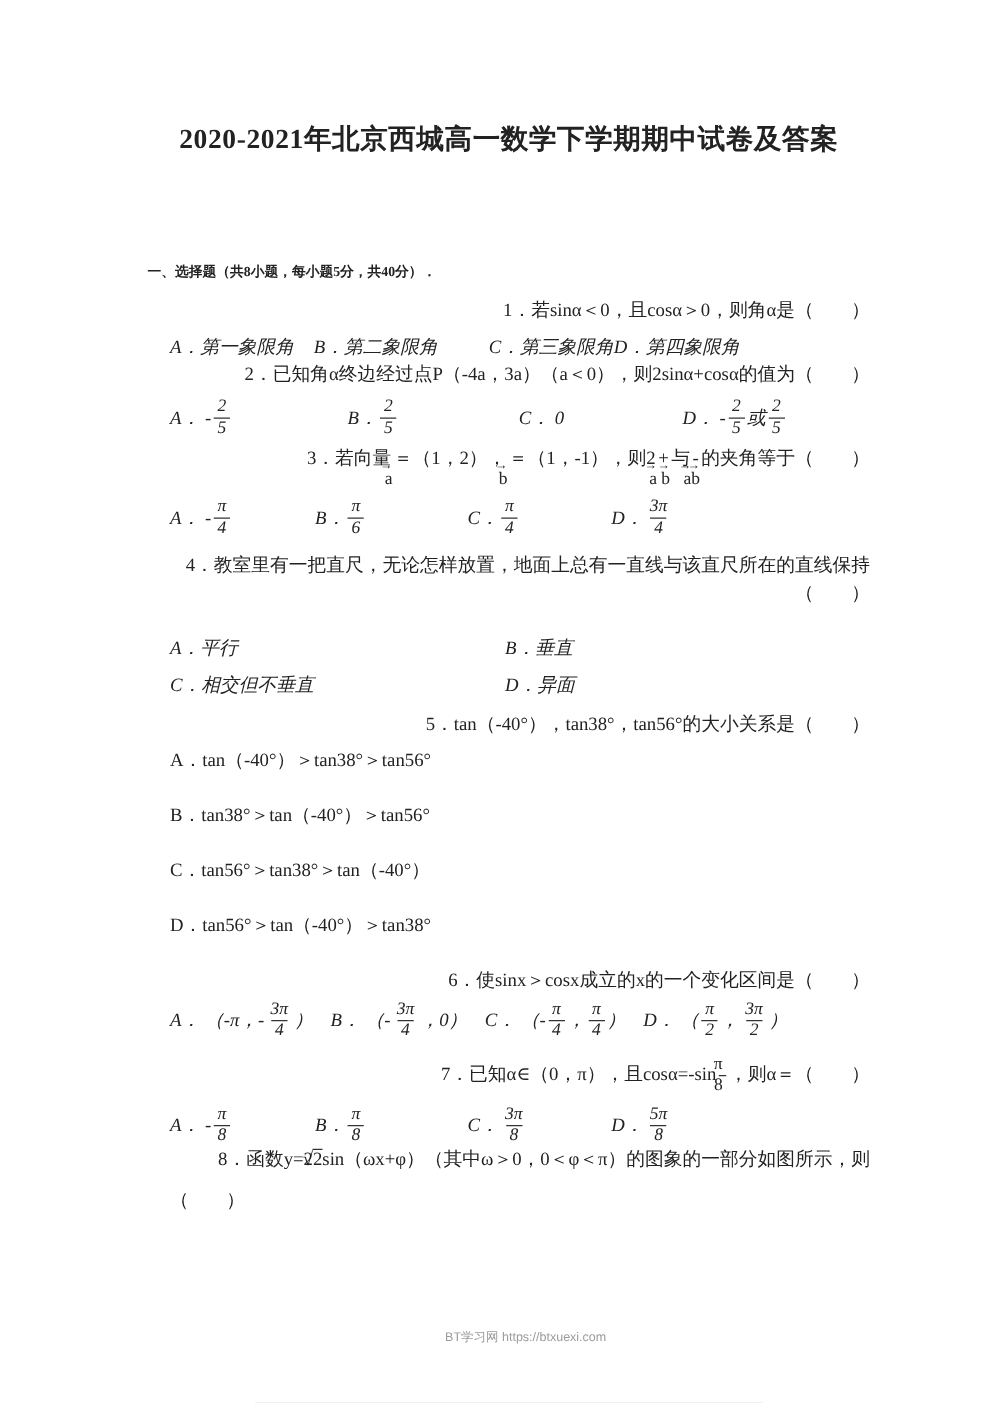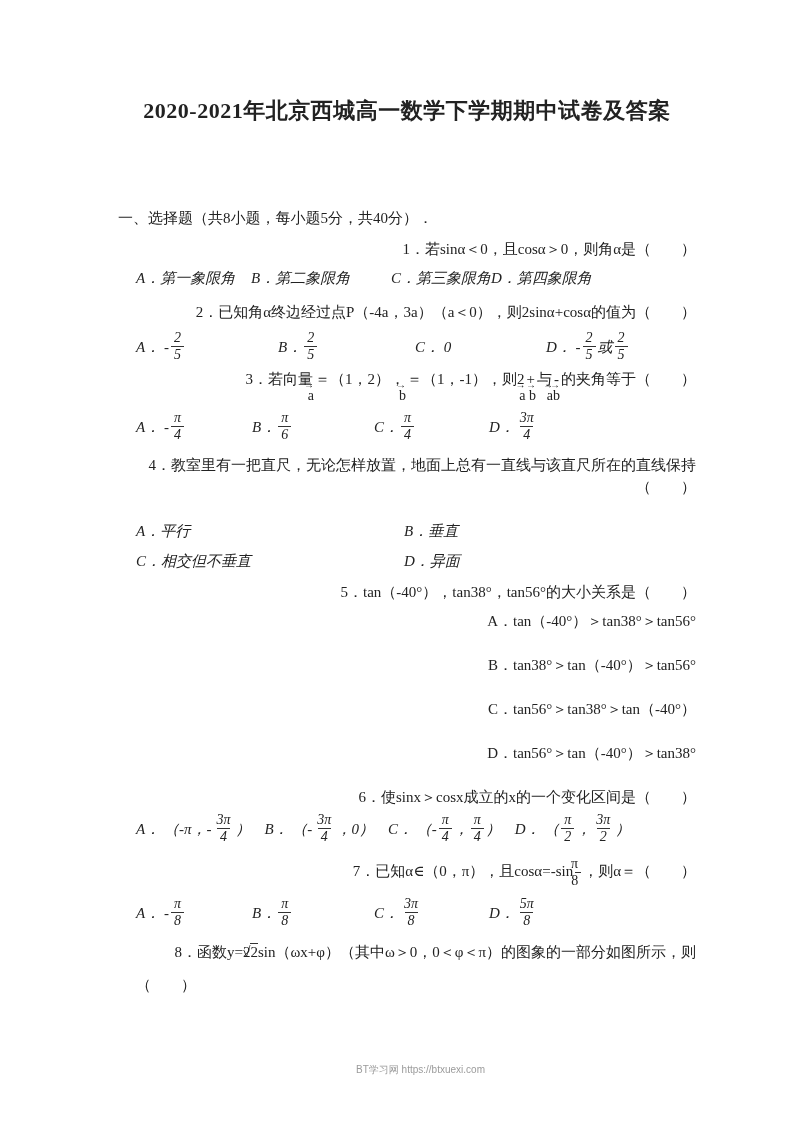--- a/index.html
+++ b/index.html
@@ -15,34 +15,34 @@
   .content { position:absolute; left:118px; top:0; width:578px; }
   .title {
     margin:97px 0 0 0;
     text-align:center;
     font-size:22px; line-height:27px;
     font-weight:bold;
     letter-spacing:0.5px;
   }
   .section-heading {
     margin:83px 0 0 0;
-    font-size:15px; line-height:22px;
-    font-weight:normal;
+    font-size:11px; line-height:22px;
+    font-weight:bold;
   }
   .q-text {
     margin:0; font-size:15px; line-height:22px;
     padding-left:22px; text-indent:-22px;text-align:right;
   }
   .q-cont { margin:0; font-size:15px; line-height:22px; padding-left:18px; }
   .opt-row {
     display:flex; align-items:center;
     padding-left:18px; font-size:15px; line-height:22px;
   }
   .opt { display:inline-flex; align-items:center; white-space:nowrap;font-style:italic; }
-  .opt-line { margin:0; font-size:15px; line-height:22px; padding-left:18px;text-align:right; }
+  .opt-line { margin:0; font-size:15px; line-height:22px; padding-left:18px; }
 
   
   .row-q1 .opt:nth-child(1){width:115px}
   .row-q1 .opt:nth-child(2){width:140px}
   .row-q1 .opt:nth-child(3){width:100px}
   .row-q2 .opt:nth-child(1){width:142px}
   .row-q2 .opt:nth-child(2){width:137px}
   .row-q2 .opt:nth-child(3){width:131px}
   .row-q3 .opt:nth-child(1){width:116px}
   .row-q3 .opt:nth-child(2){width:122px}
@@ -64,21 +64,21 @@
   }
   .vec-arrow { font-size:10px; line-height:7px; }
   .vec-letter { font-size:14px; line-height:15px; }
   .sqrt { white-space:nowrap; }
   .sqrt-sign { display:inline-block; }
   .sqrt-body { border-top:1px solid #333; padding-top:0px; }
 
   
   .mt4{margin-top:4px}.mt5{margin-top:5px}.mt7{margin-top:7px}.mt8{margin-top:8px}
   .mt9{margin-top:9px}.mt10{margin-top:22px}.mt11{margin-top:11px}
-  .mt13{margin-top:12px}
+  .mt13{margin-top:0}
 
   .footer {
     position:absolute; left:0; top:1063px; width:100%;
     text-align:center;
     font-family:"Liberation Sans","DejaVu Sans",sans-serif;
     font-size:10px; color:#9b9b9b;padding-left:24px;
   }
   .footer a { color:#9b9b9b; text-decoration:none; }
 </style>
 </head>

